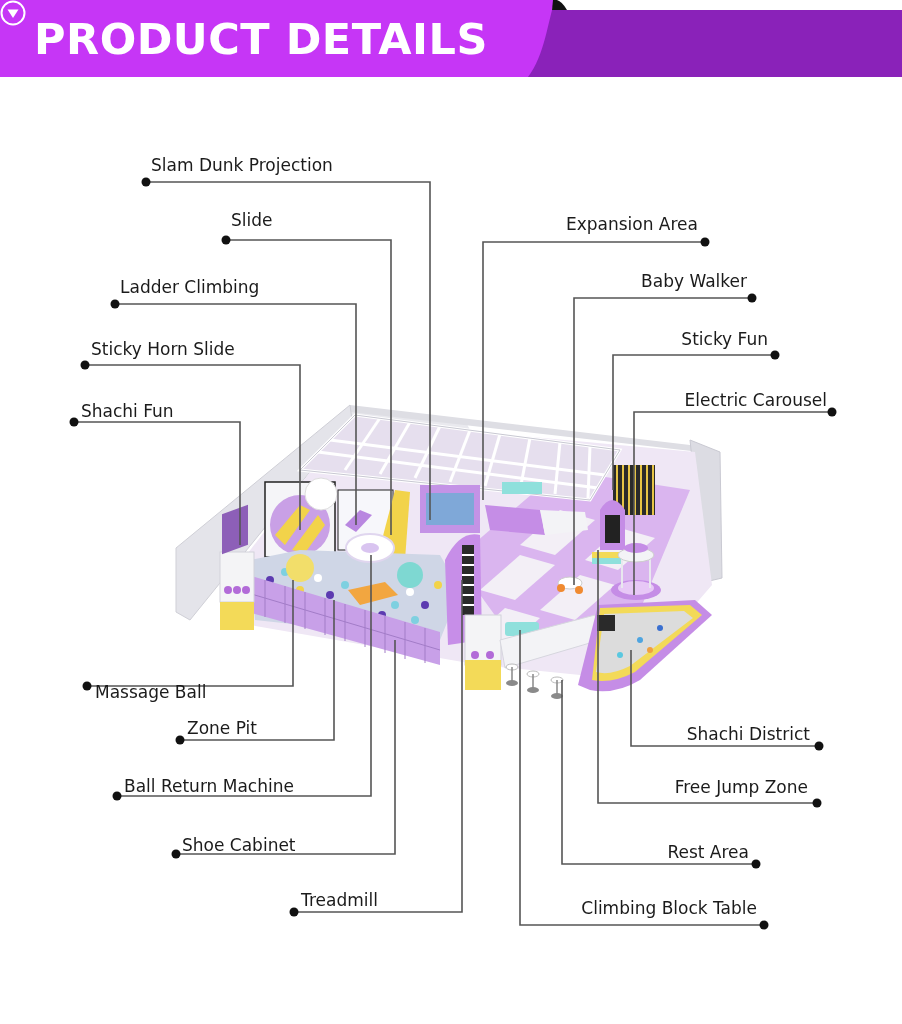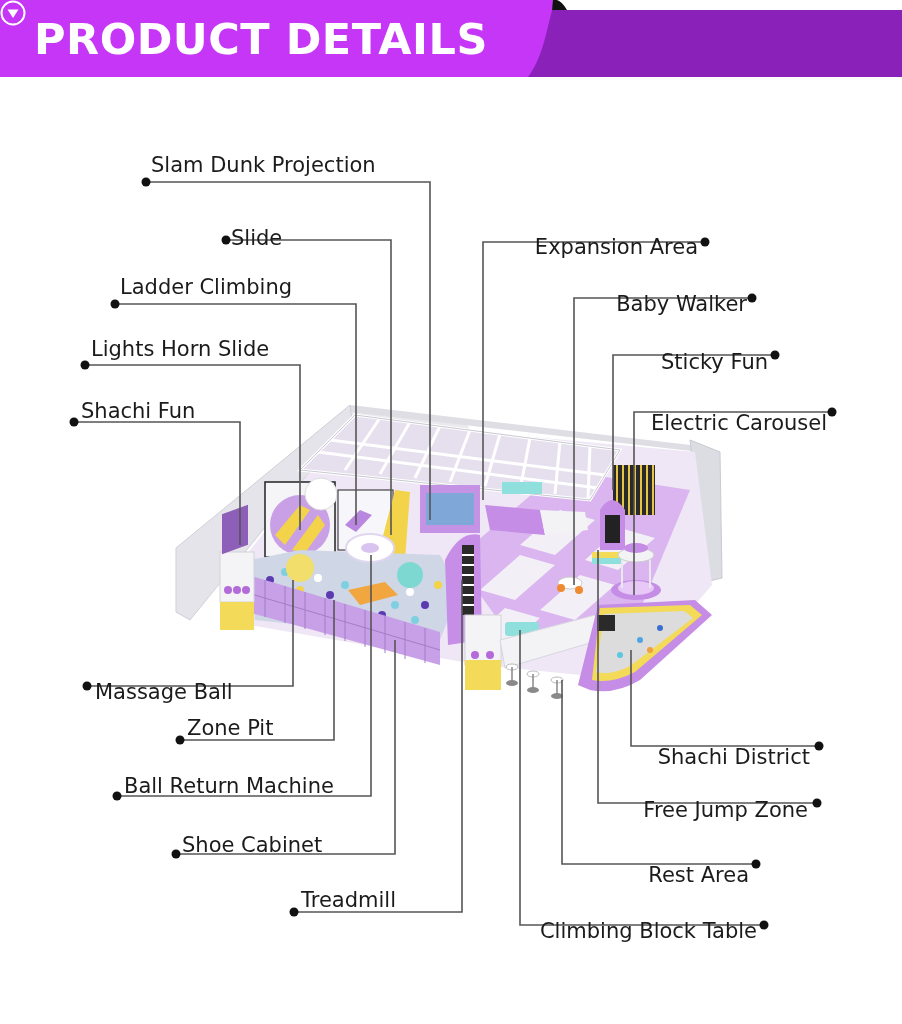--- a/index.html
+++ b/index.html
@@ -5,23 +5,23 @@
   html, body { margin: 0; padding: 0; background: #ffffff; }
   body { width: 902px; height: 1024px; position: relative; overflow: hidden;
          font-family: "Liberation Sans", "DejaVu Sans", sans-serif; }
   .header { position: absolute; left: 0; top: 0; width: 902px; height: 78px; }
   .header svg { position: absolute; left: 0; top: 0; }
   .header-title { position: absolute; left: 34px; top: 12px; color: #ffffff;
          font-family: "DejaVu Sans", sans-serif; font-weight: bold; font-size: 43px;
          letter-spacing: 0.5px; line-height: 54px; }
   .header-icon { position: absolute; left: 865px; top: 47px; width: 26px; height: 26px; cursor: pointer; }
   .stage { position: absolute; left: 0; top: 0; width: 902px; height: 1024px; }
-  .label { position: absolute; font-family: "DejaVu Sans", sans-serif; font-size: 21px;
+  .label { position: absolute; font-family: "DejaVu Sans", sans-serif; font-size: 17px;
            color: #1b1b1b; white-space: nowrap; line-height: 22px; }
-  .label.right { text-align: center; margin-top: 23px; }
+  .label.right { text-align: center; }
 </style>
 </head>
 <body>
 
 <div class="header">
   <svg width="902" height="78" viewBox="0 0 902 78">
     <rect x="0" y="10" width="902" height="67" fill="#8a22b9"></rect>
     <path d="M0 0 L555 0 C 548 20, 545 55, 528 77 L0 77 Z" fill="#c636f6"></path>
     <path d="M553 0 Q 560 -2 567 10 L 552 10 Z" fill="#111"></path>
   </svg>
@@ -253,23 +253,23 @@
       <circle cx="775" cy="355" r="4.5"></circle>
       <circle cx="832" cy="412" r="4.5"></circle>
       <circle cx="819" cy="746" r="4.5"></circle>
       <circle cx="817" cy="803" r="4.5"></circle>
       <circle cx="756" cy="864" r="4.5"></circle>
       <circle cx="764" cy="925" r="4.5"></circle>
     </g>
   </svg>
 
   <div class="label" style="left:151px;top:154px">Slam Dunk Projection</div>
-  <div class="label" style="left:231px;top:227px">Slide</div>
+  <div class="label" style="left:231px;top:209px">Slide</div>
   <div class="label" style="left:120px;top:276px">Ladder Climbing</div>
-  <div class="label" style="left:91px;top:338px">Lights Horn Slide</div>
+  <div class="label" style="left:91px;top:338px">Sticky Horn Slide</div>
   <div class="label" style="left:81px;top:400px">Shachi Fun</div>
   <div class="label" style="left:95px;top:681px">Massage Ball</div>
   <div class="label" style="left:187px;top:717px">Zone Pit</div>
   <div class="label" style="left:124px;top:775px">Ball Return Machine</div>
   <div class="label" style="left:182px;top:834px">Shoe Cabinet</div>
   <div class="label" style="left:301px;top:889px">Treadmill</div>
 
   <div class="label right" style="right:204px;top:213px">Expansion Area</div>
   <div class="label right" style="right:155px;top:270px">Baby Walker</div>
   <div class="label right" style="right:134px;top:328px">Sticky Fun</div>

